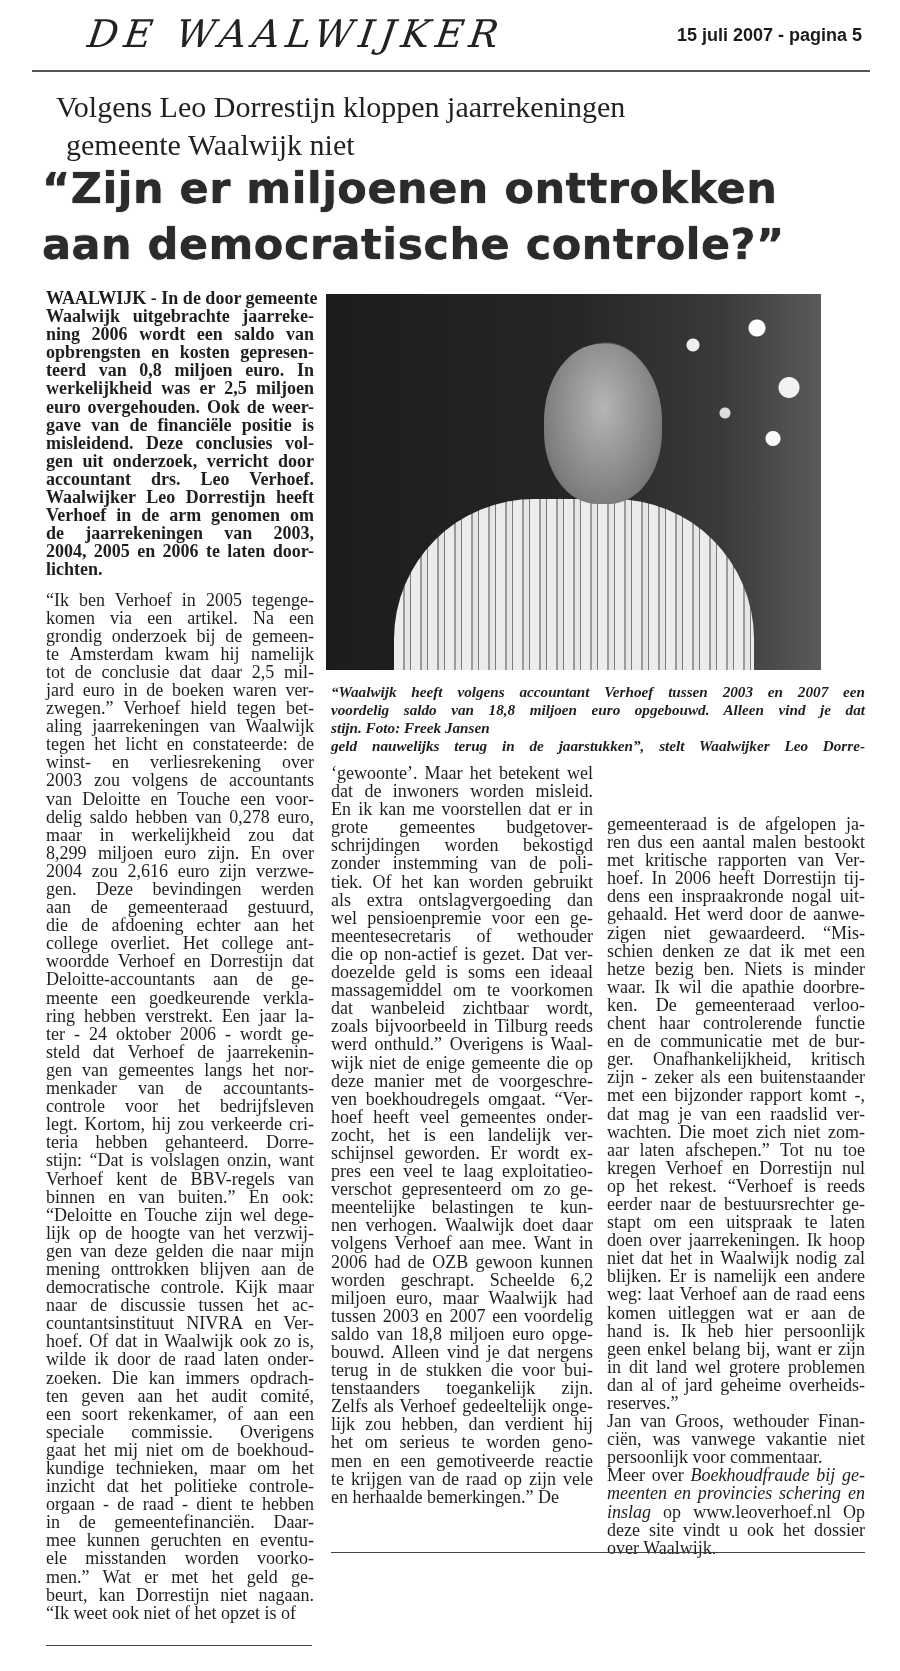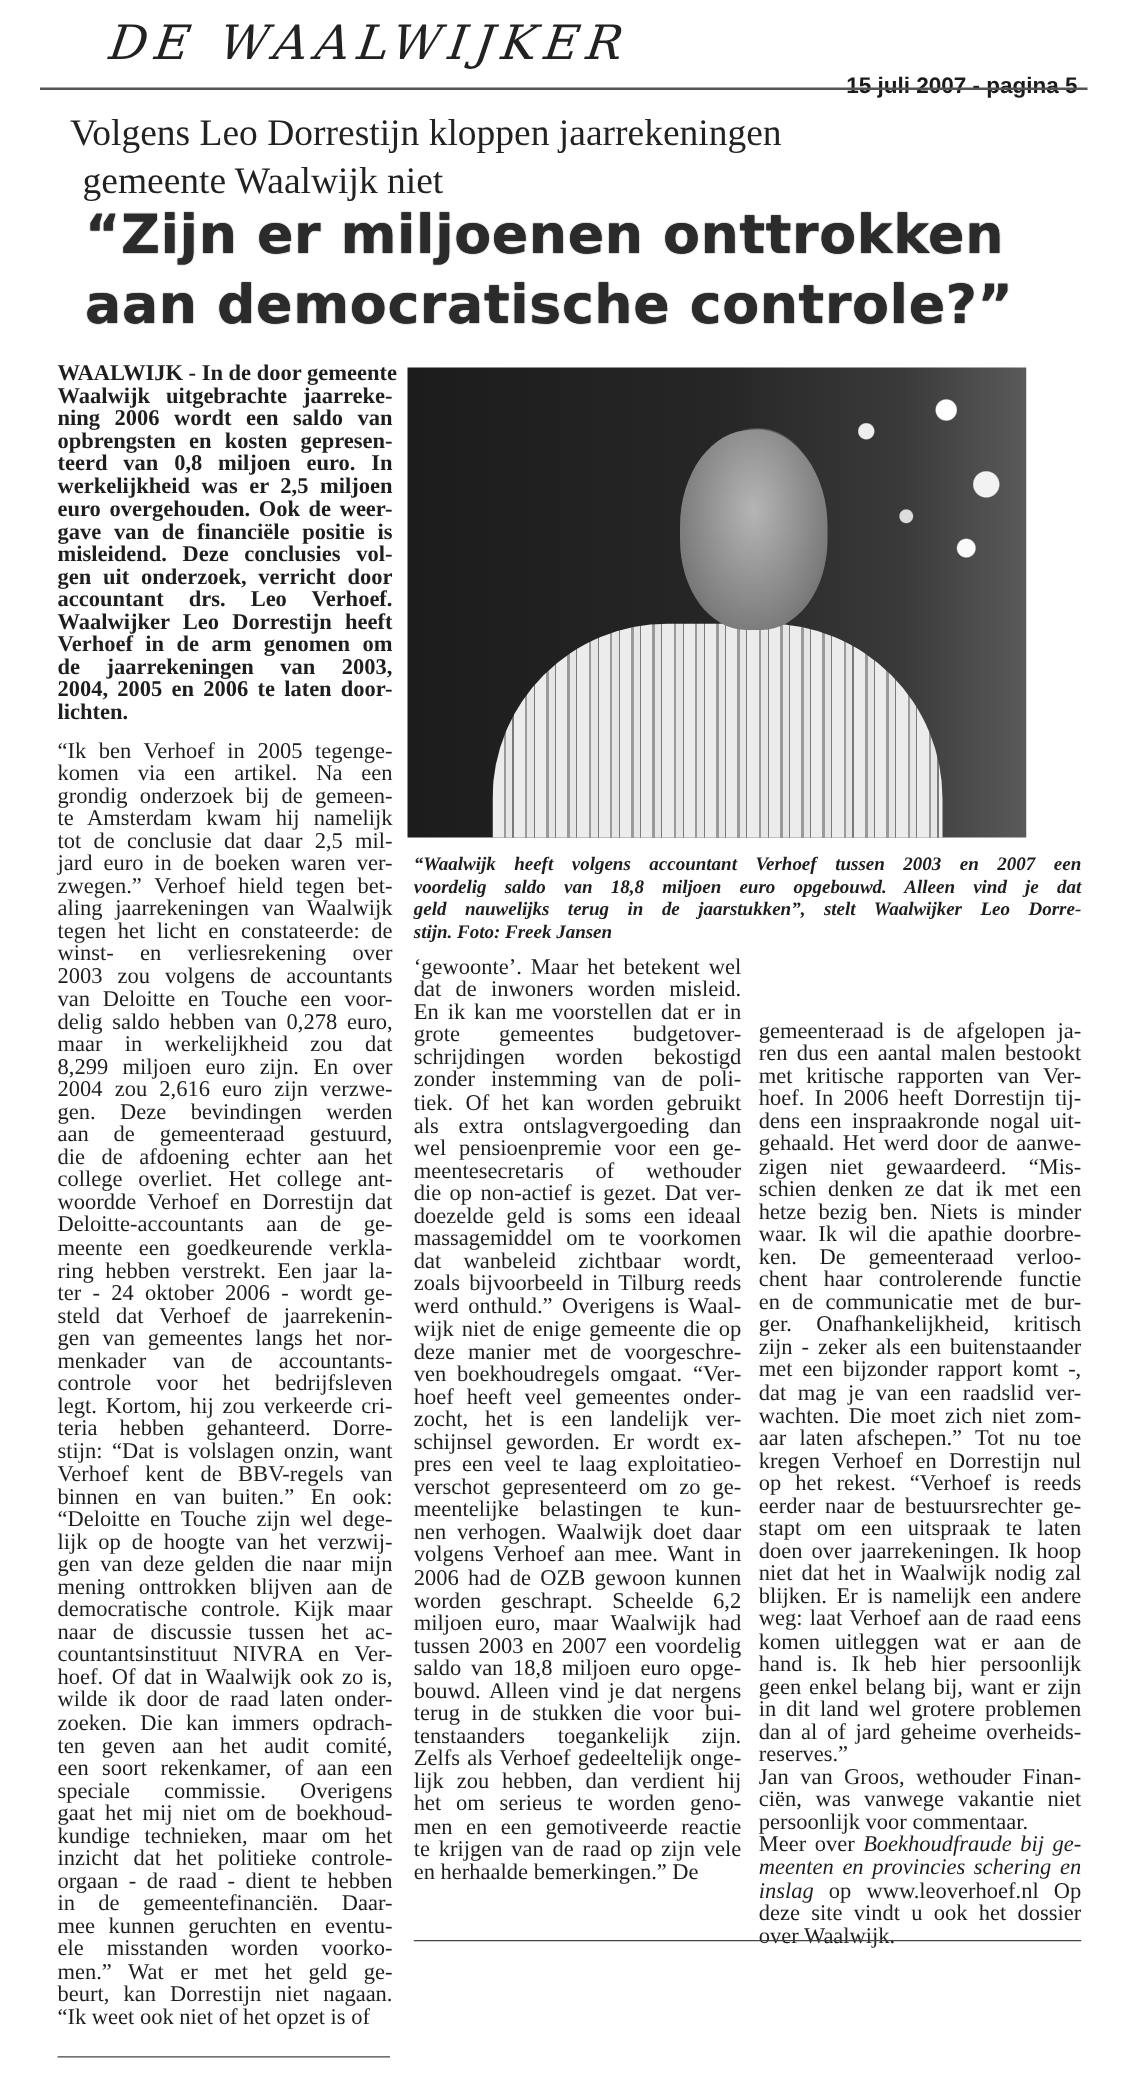--- a/index.html
+++ b/index.html
@@ -1,22 +1,22 @@
 <!DOCTYPE html>
 <html><head>
 <meta charset="utf-8">
 <style>
   html, body { margin: 0; padding: 0; background: #ffffff; }
   body { width: 900px; height: 1671px; position: relative; overflow: hidden; color: #1a1a1a; }
   .masthead { position: absolute; left: 88px; top: 12px; font-family: "DejaVu Serif", serif; font-style: italic; font-size: 38px; letter-spacing: 6px; color: #222; transform: skewX(-8deg); }
-  .pageinfo { position: absolute; right: 38px; top: 58px; font-family: "Liberation Sans", sans-serif; font-weight: bold; font-size: 18px; color: #1a1a1a; }
+  .pageinfo { position: absolute; right: 38px; top: 25px; font-family: "Liberation Sans", sans-serif; font-weight: bold; font-size: 18px; color: #1a1a1a; }
   .rule-top { position: absolute; left: 32px; top: 70px; width: 838px; height: 2px; background: #555; }
   .kicker { position: absolute; left: 56px; top: 88px; width: 800px; font-family: "Liberation Serif", serif; font-size: 30px; line-height: 38px; color: #222; }
   .kicker .l2 { padding-left: 10px; display: block; }
-  .headline { position: absolute; left: 42px; top: 160px; width: 830px; font-family: "DejaVu Sans", sans-serif; font-weight: bold; font-size: 43px; line-height: 56px; color: #2b2b2b; letter-spacing: 0.5px; text-shadow: 0 0 1px #000; margin-left: 26px; }
+  .headline { position: absolute; left: 42px; top: 160px; width: 830px; font-family: "DejaVu Sans", sans-serif; font-weight: bold; font-size: 43px; line-height: 56px; color: #2b2b2b; letter-spacing: 0.5px; text-shadow: 0 0 1px #000; }
   .col { position: absolute; font-family: "Liberation Serif", serif; font-size: 18px; line-height: 18.1px; color: #1e1e1e; }
   .col .line { display: block; text-align: justify; text-align-last: justify; white-space: nowrap; height: 18.1px; overflow: visible; }
   .col .line.last { text-align-last: left; }
   .col .gap { display: block; height: 12px; }
   .col1 { left: 46px; top: 289px; width: 268px; }
   .col1 .lead { font-weight: bold; }
   .col2 { left: 331px; top: 764px; width: 262px; }
   .col3 { left: 607px; top: 787px; width: 258px; margin-top: 28px; }
   .photo { position: absolute; left: 326px; top: 294px; width: 495px; height: 376px; background: radial-gradient(ellipse 80px 100px at 280px 110px, #bdbdbd 0%, #8a8a8a 60%, transparent 62%), linear-gradient(90deg, #1c1c1c 0%, #262626 50%, #3a3a3a 80%, #5a5a5a 100%); overflow: hidden; }
   .photo .leaves { position: absolute; right: 0; top: 0; width: 160px; height: 170px; background: radial-gradient(circle at 20% 30%, #eee 0 6px, transparent 7px), radial-gradient(circle at 60% 20%, #fff 0 8px, transparent 9px), radial-gradient(circle at 80% 55%, #f2f2f2 0 10px, transparent 11px), radial-gradient(circle at 40% 70%, #ddd 0 5px, transparent 6px), radial-gradient(circle at 70% 85%, #fafafa 0 7px, transparent 8px); }
@@ -128,22 +128,22 @@
 
 <div class="photo">
   <div class="leaves"></div>
   <div class="shirt"></div>
   <div class="head"></div>
 </div>
 
 <div class="caption">
     <span class="line">“Waalwijk heeft volgens accountant Verhoef tussen 2003 en 2007 een</span>
     <span class="line">voordelig saldo van 18,8 miljoen euro opgebouwd. Alleen vind je dat</span>
+    <span class="line last">stijn. Foto: Freek Jansen</span>
     <span class="line">geld nauwelijks terug in de jaarstukken”, stelt Waalwijker Leo Dorre-</span>
-    <span class="line last">stijn. Foto: Freek Jansen</span>
   </div>
 
 <div class="col col2">
     <span class="line">‘gewoonte’. Maar het betekent wel</span>
     <span class="line">dat de inwoners worden misleid.</span>
     <span class="line">En ik kan me voorstellen dat er in</span>
     <span class="line">grote gemeentes budgetover-</span>
     <span class="line">schrijdingen worden bekostigd</span>
     <span class="line">zonder instemming van de poli-</span>
     <span class="line">tiek. Of het kan worden gebruikt</span>

